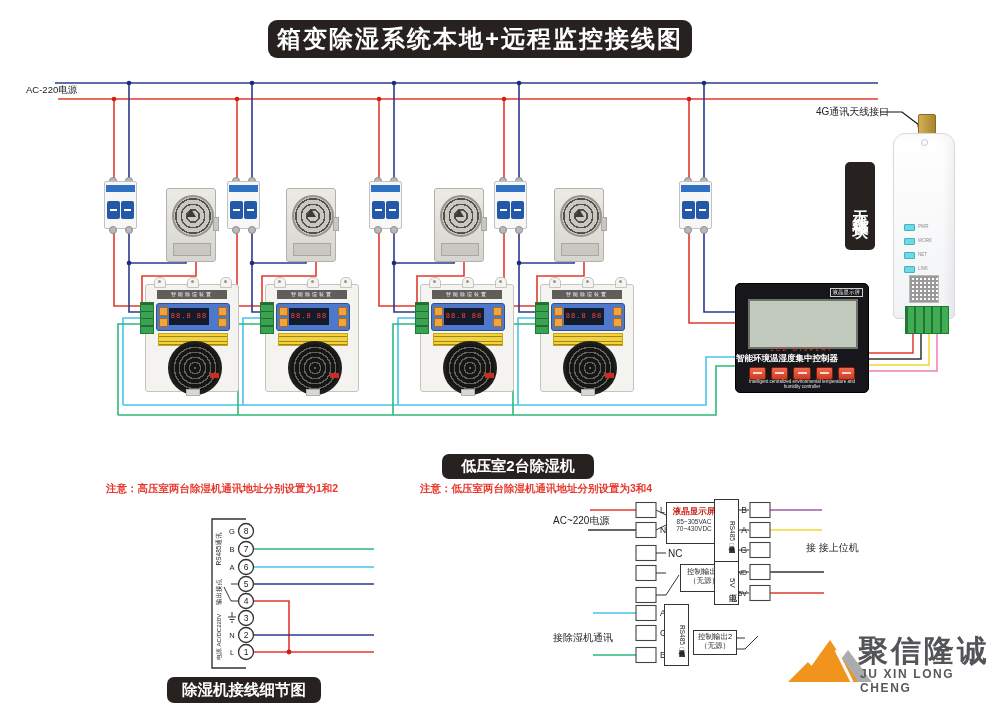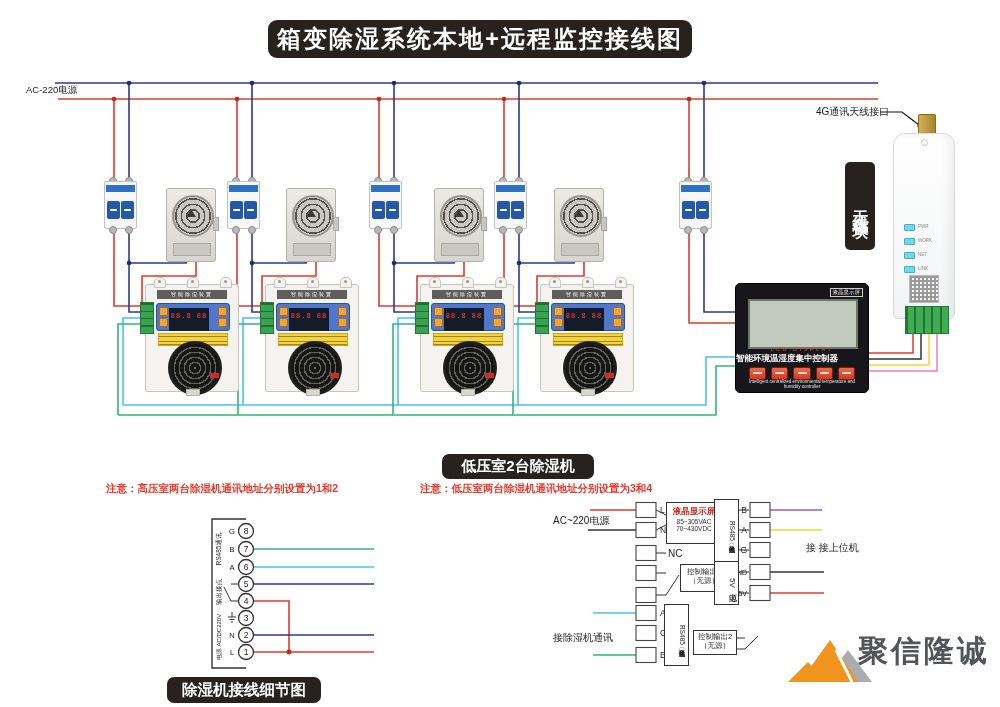--- a/index.html
+++ b/index.html
@@ -29,21 +29,21 @@
         border:1px solid #a9a7a2;}
   .fan .tab{position:absolute;right:-4px;top:28px;width:4px;height:12px;background:#c9c7c2;border:1px solid #a9a7a2;}
   
   .dh{width:92px;height:106px;background:#f4f3ef;border:1px solid #c6c4be;border-radius:3px;}
   .dh .ear{position:absolute;top:-8px;width:10px;height:9px;background:#f4f3ef;border:1px solid #c6c4be;
         border-radius:5px 5px 0 0;}
   .dh .ear i{position:absolute;left:3px;top:2px;width:3px;height:3px;border-radius:50%;background:#9a988f;}
   .dh .hdr{position:absolute;left:11px;top:5px;width:70px;height:9px;background:#5f5e5a;color:#fff;
         font-size:5px;line-height:9px;text-align:center;letter-spacing:2px;overflow:hidden;}
   .dh .panel{position:absolute;left:10px;top:18px;width:72px;height:26px;background:#4d78cc;border-radius:3px;border:1px solid #2c4f96;}
-  .dh .disp{position:absolute;left:12px;top:4px;width:40px;height:23px;background:#141c2b;color:#ff4136;
+  .dh .disp{position:absolute;left:12px;top:4px;width:40px;height:17px;background:#141c2b;color:#ff4136;
         font-family:"DejaVu Sans Mono",monospace;font-size:7px;line-height:17px;text-align:center;letter-spacing:1px;}
   .dh .btn{position:absolute;width:7px;height:7px;background:#f0a43c;border-radius:1px;border:1px solid #b06a12;}
   .dh .warn{position:absolute;left:12px;top:48px;width:68px;height:11px;background:#f2d23d;border:1px solid #c9a714;
         background-image:repeating-linear-gradient(180deg,transparent 0 2px,rgba(60,40,0,.45) 2px 2.7px);}
   .dh .grille{position:absolute;left:22px;top:56px;width:48px;height:48px;border-radius:50%;border:3px solid #1e1e1c;
         background:repeating-radial-gradient(circle at 50% 50%,#62625e 0 1.5px,#161614 1.5px 5px);}
   .dh .term{position:absolute;left:-6px;top:17px;width:12px;height:30px;background:#3aa351;border:1px solid #1f7a35;
         background-image:repeating-linear-gradient(180deg,rgba(0,0,0,.35) 0 1.5px,transparent 1.5px 7.5px);}
   .dh .mini{position:absolute;left:64px;top:88px;width:9px;height:5px;background:#cf2b20;}
   .dh .foot{position:absolute;left:40px;top:104px;width:12px;height:5px;background:#d9d7d2;border:1px solid #b5b3ae;}
@@ -556,14 +556,15 @@
     <div>控制输出2</div>
     <div>（无源）</div>
   </div>
   <div class="abox vtext" style="left:664px;top:604px;width:21px;height:58px;">RS485通讯（接下位机）</div>
   <div class="abox vtext" style="left:714px;top:499px;width:21px;height:60px;">RS485通讯（接上位机）</div>
   <div class="abox vtext" style="left:714px;top:561px;width:21px;height:40px;font-size:8px;">5V电源</div>
   <div class="plain" style="left:806px;top:541px;">接 接上位机</div>
   <div class="plain" style="left:553px;top:631px;">接除湿机通讯</div>
 
   <div class="logo-cn">聚信隆诚</div>
+  <div class="logo-en">JU XIN LONG CHENG</div>
 
 </div>
 
 </body></html>

